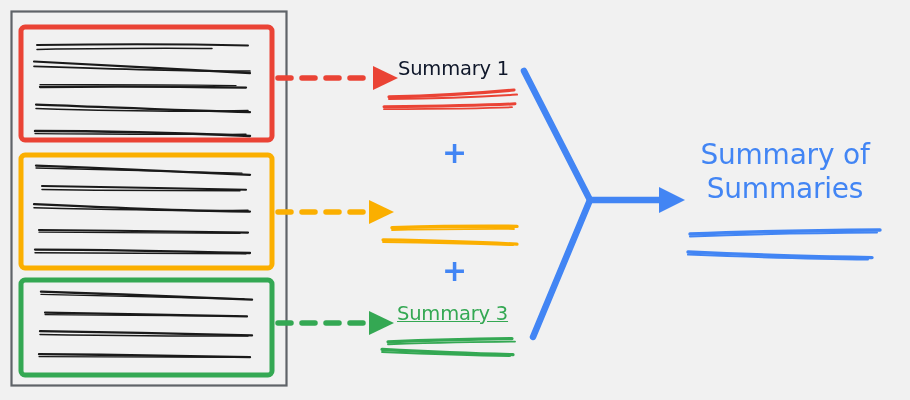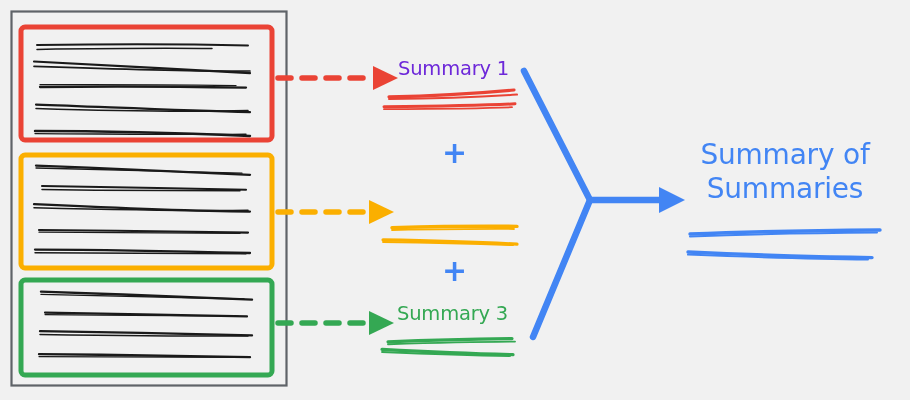--- a/index.html
+++ b/index.html
@@ -147,24 +147,24 @@
     </g>
 
     <g stroke="#4285f4" fill="none" stroke-linecap="round">
       <path d="M690 234.0 C750 231.6, 820 230.4, 880 230.0" stroke-width="3.4"></path>
       <path d="M690 236.4 C752 234.2, 822 233.0, 877 232.6" stroke-width="2.0"></path>
       <path d="M688 252.0 C750 254.8, 820 257.0, 872 257.6" stroke-width="3.4"></path>
       <path d="M688 254.6 C752 257.0, 822 259.0, 868 259.4" stroke-width="2.0"></path>
     </g>
   </svg>
 
-  <div class="lbl lbl-sum" style="left:398px; top:57px; color:#6d28d9;">Summary 1</div>
+  <div class="lbl lbl-sum" style="left:398px; top:57px; color:#0f172a;">Summary 1</div>
 
 
-  <div class="lbl lbl-sum" style="left:397px; top:302px; color:#34a853;">Summary 3</div>
+  <div class="lbl lbl-sum" style="left:397px; top:302px; color:#34a853;text-decoration:underline;">Summary 3</div>
 
   <div class="plus" style="left:442px; top:138px; color:#4285f4;">+</div>
 
   <div class="plus" style="left:442px; top:256px; color:#4285f4;">+</div>
 
   <div class="lbl lbl-final" style="left:655px; top:138px; color:#4285f4;">Summary of</div>
 
   <div class="lbl lbl-final" style="left:655px; top:172px; color:#4285f4;">Summaries</div>
 
 </div>

